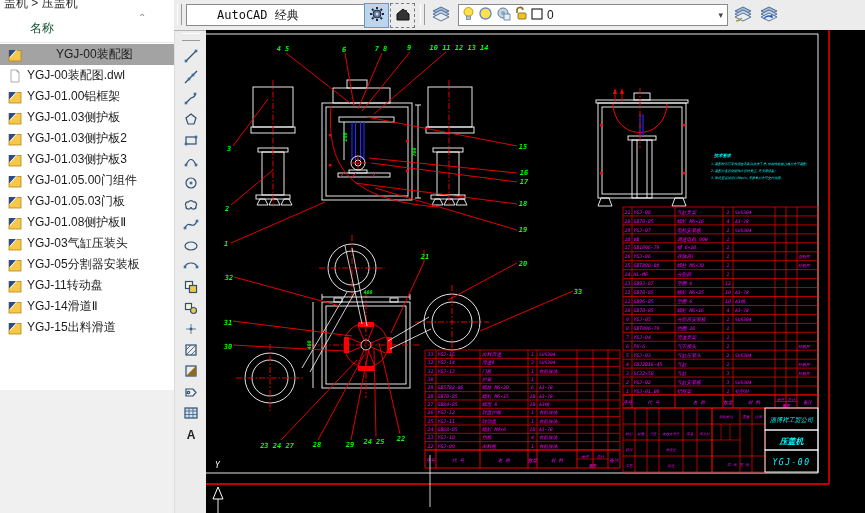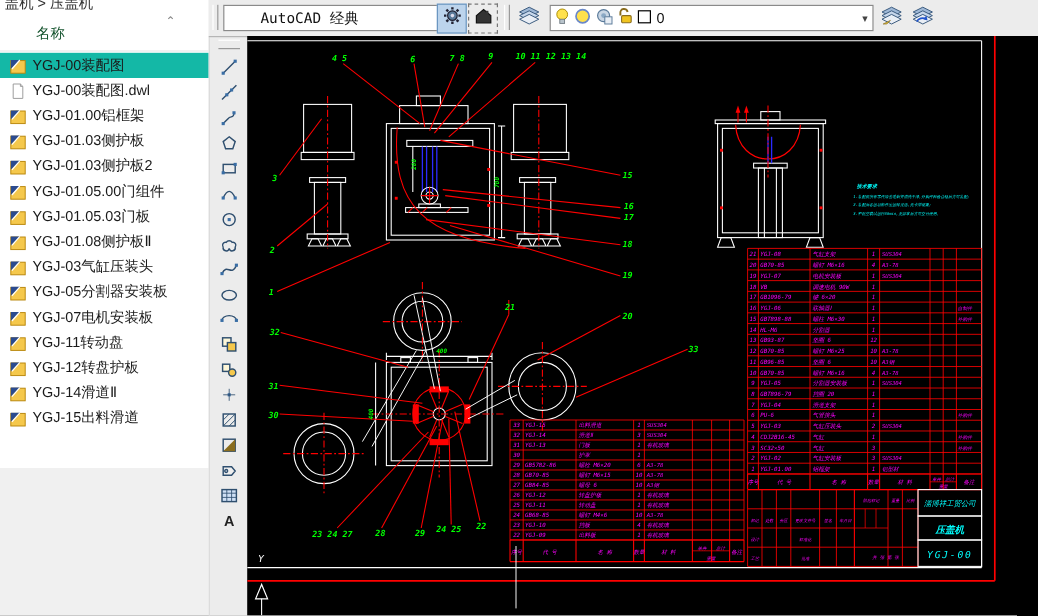--- a/index.html
+++ b/index.html
@@ -10,21 +10,21 @@
   #explorer{position:absolute;left:0;top:0;width:174px;height:390px;background:#fff;
     border-right:1px solid #d9d9d9;overflow:hidden;}
   #breadcrumb{height:12px;overflow:hidden;font-size:12px;color:#333;padding-left:4px;}
   #breadcrumb span{display:block;margin-top:-5px;}
   #col-header{position:relative;height:30px;border-bottom:1px solid #e8e8e8;}
   #col-header .lbl{position:absolute;left:30px;top:8px;font-size:12px;color:#14532d;}
   #col-header .caret{position:absolute;left:138px;top:0px;font-size:10px;color:#888;}
   #file-list{position:absolute;top:44px;left:0;width:174px;}
   .file-row{display:flex;align-items:center;height:21px;padding-left:8px;font-size:12px;
     color:#1b1b1b;white-space:nowrap;cursor:default;}
-  .file-row.selected{background:#14b8a6;}
+  .file-row.selected{background:#a3a3a3;gap:29px;}
   .file-row svg{margin-right:5px;flex:0 0 auto;}
 
   
   #draw-toolbar{position:absolute;left:174px;top:30px;width:32px;height:483px;
     background:#ececec;border-left:1px solid #dcdcdc;border-right:1px solid #c9c9c9;}
   #draw-toolbar .handle{height:6px;margin:3px 7px 4px 7px;border-top:1px solid #fff;
     border-bottom:1px solid #9a9a9a;}
   .tool-btn{width:24px;height:21px;margin:0 auto;display:flex;align-items:center;
     justify-content:center;}
 
@@ -101,20 +101,28 @@
             <line x1="8.5" y1="2" x2="2" y2="9.5" stroke="#fff" stroke-width="1"></line>
           </svg>
           <span>YGJ-01.03侧护板2</span>
         </div>
         <div class="file-row">
           <svg width="14" height="14" viewBox="0 0 14 14">
             <rect x="1" y="2.5" width="12" height="10.5" fill="#f5c84c" stroke="#b8860b" stroke-width="0.8"></rect>
             <polygon points="1,2 8.5,2 1,9.5" fill="#2b4b8f"></polygon>
             <line x1="8.5" y1="2" x2="2" y2="9.5" stroke="#fff" stroke-width="1"></line>
           </svg>
+          <span>YGJ-01.03侧护板3</span>
+        </div>
+        <div class="file-row">
+          <svg width="14" height="14" viewBox="0 0 14 14">
+            <rect x="1" y="2.5" width="12" height="10.5" fill="#f5c84c" stroke="#b8860b" stroke-width="0.8"></rect>
+            <polygon points="1,2 8.5,2 1,9.5" fill="#2b4b8f"></polygon>
+            <line x1="8.5" y1="2" x2="2" y2="9.5" stroke="#fff" stroke-width="1"></line>
+          </svg>
           <span>YGJ-01.05.00门组件</span>
         </div>
         <div class="file-row">
           <svg width="14" height="14" viewBox="0 0 14 14">
             <rect x="1" y="2.5" width="12" height="10.5" fill="#f5c84c" stroke="#b8860b" stroke-width="0.8"></rect>
             <polygon points="1,2 8.5,2 1,9.5" fill="#2b4b8f"></polygon>
             <line x1="8.5" y1="2" x2="2" y2="9.5" stroke="#fff" stroke-width="1"></line>
           </svg>
           <span>YGJ-01.05.03门板</span>
         </div>
@@ -141,37 +149,21 @@
             <line x1="8.5" y1="2" x2="2" y2="9.5" stroke="#fff" stroke-width="1"></line>
           </svg>
           <span>YGJ-05分割器安装板</span>
         </div>
         <div class="file-row">
           <svg width="14" height="14" viewBox="0 0 14 14">
             <rect x="1" y="2.5" width="12" height="10.5" fill="#f5c84c" stroke="#b8860b" stroke-width="0.8"></rect>
             <polygon points="1,2 8.5,2 1,9.5" fill="#2b4b8f"></polygon>
             <line x1="8.5" y1="2" x2="2" y2="9.5" stroke="#fff" stroke-width="1"></line>
           </svg>
-          <span>YGJ-07电机安装板</span>
-        </div>
-        <div class="file-row">
-          <svg width="14" height="14" viewBox="0 0 14 14">
-            <rect x="1" y="2.5" width="12" height="10.5" fill="#f5c84c" stroke="#b8860b" stroke-width="0.8"></rect>
-            <polygon points="1,2 8.5,2 1,9.5" fill="#2b4b8f"></polygon>
-            <line x1="8.5" y1="2" x2="2" y2="9.5" stroke="#fff" stroke-width="1"></line>
-          </svg>
           <span>YGJ-11转动盘</span>
-        </div>
-        <div class="file-row">
-          <svg width="14" height="14" viewBox="0 0 14 14">
-            <rect x="1" y="2.5" width="12" height="10.5" fill="#f5c84c" stroke="#b8860b" stroke-width="0.8"></rect>
-            <polygon points="1,2 8.5,2 1,9.5" fill="#2b4b8f"></polygon>
-            <line x1="8.5" y1="2" x2="2" y2="9.5" stroke="#fff" stroke-width="1"></line>
-          </svg>
-          <span>YGJ-12转盘护板</span>
         </div>
         <div class="file-row">
           <svg width="14" height="14" viewBox="0 0 14 14">
             <rect x="1" y="2.5" width="12" height="10.5" fill="#f5c84c" stroke="#b8860b" stroke-width="0.8"></rect>
             <polygon points="1,2 8.5,2 1,9.5" fill="#2b4b8f"></polygon>
             <line x1="8.5" y1="2" x2="2" y2="9.5" stroke="#fff" stroke-width="1"></line>
           </svg>
           <span>YGJ-14滑道Ⅱ</span>
         </div>
         <div class="file-row">

